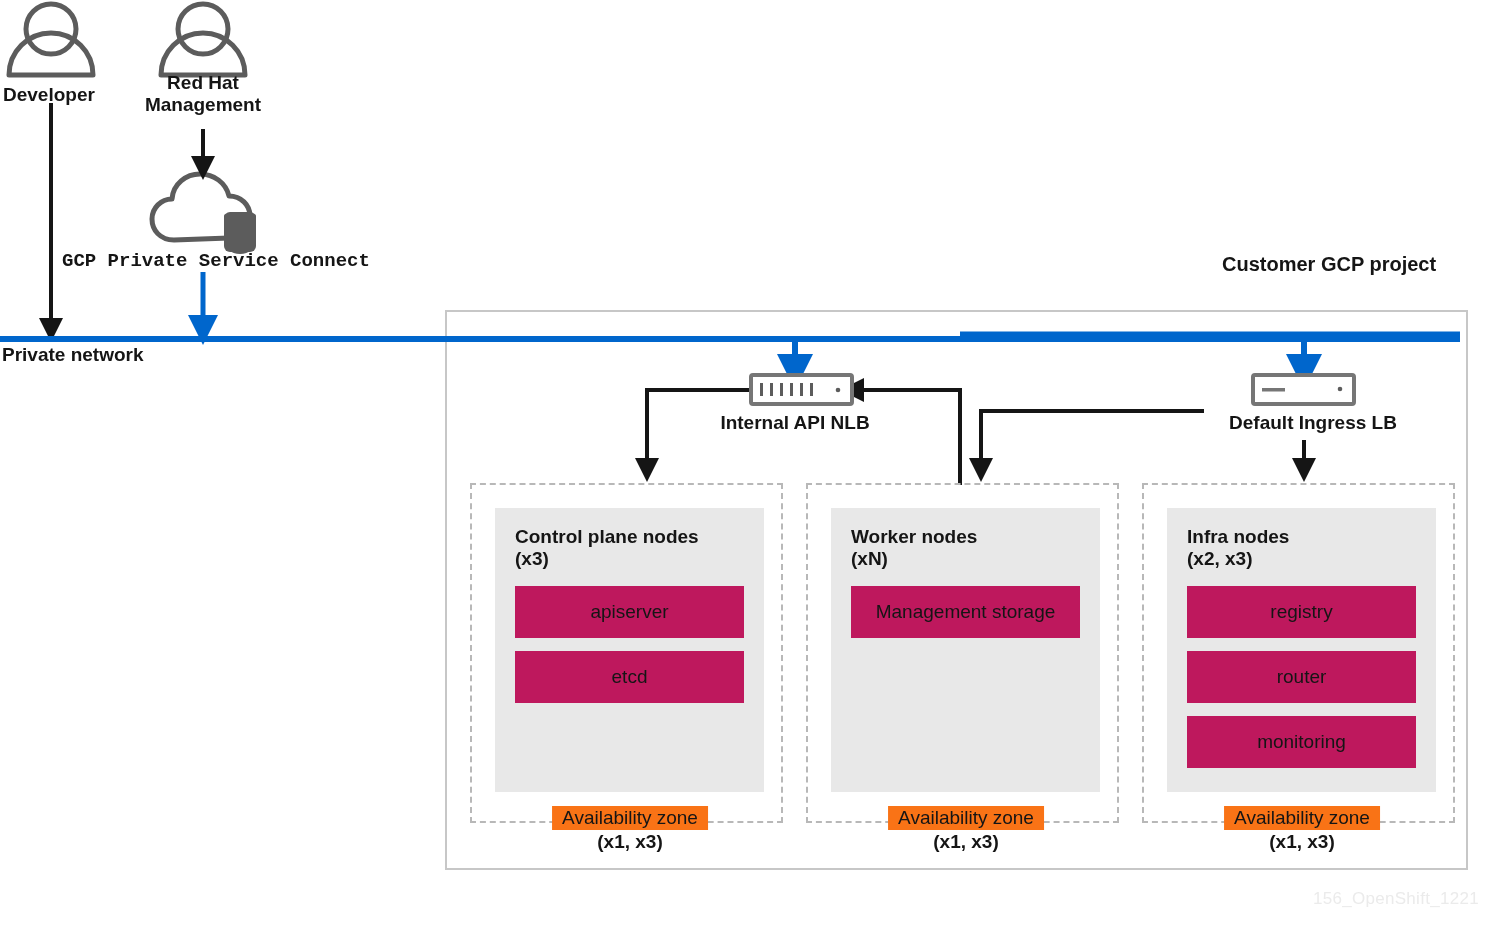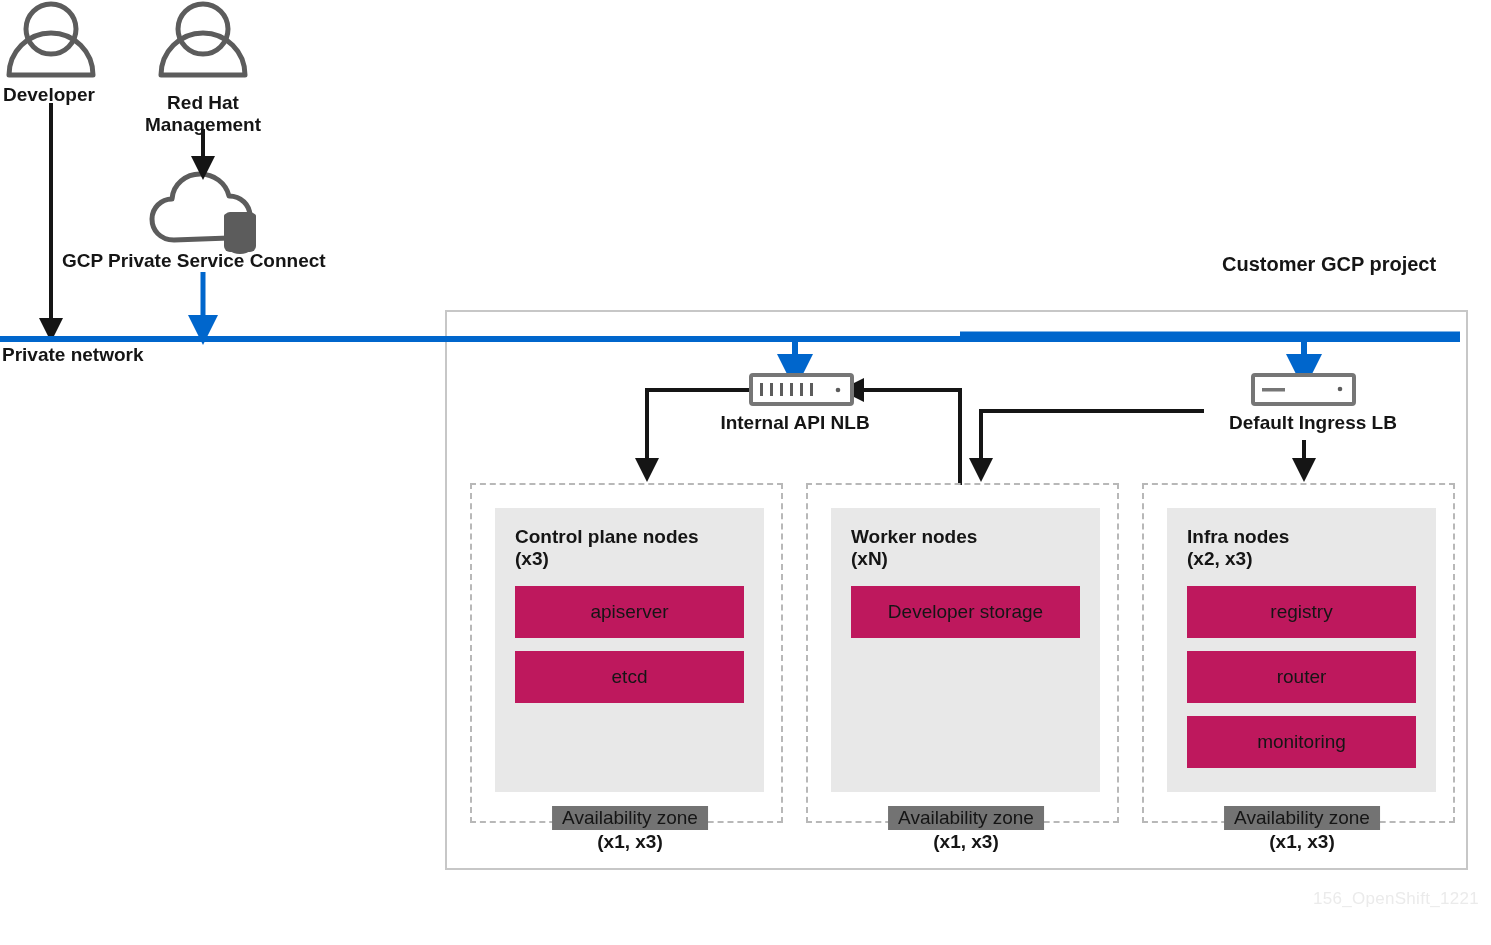--- a/index.html
+++ b/index.html
@@ -50,21 +50,21 @@
     text-align:center;
     font-size:19px;
     font-weight:normal;
     color:#151515;
     line-height:24px;
     transform:translateX(-50%);
     white-space:nowrap;
   }
   .az-label .az-count{font-weight:bold;display:block;}
   .az-label .az-top{
-    background:#737373;
+    background:#f97316;
     padding:0 10px;
     display:inline-block;
   }
 
   
   #gcp-project-box{
     left:445px; top:310px;
     width:1023px; height:560px;
     border:2px solid #c7c7c7;
     background:transparent;
@@ -136,22 +136,22 @@
                C 214 174 226 183 229 196
                C 241 196 250 205 250 216
                C 250 228 241 238 229 238
                L 174 240 Z" fill="none" stroke="#5c5c5c" stroke-width="5" stroke-linejoin="round" stroke-linecap="round"></path>
       <path d="M 226 216 L 226 238 C 226 246 232 252 240 252 C 248 252 254 246 254 238 L 254 216 Z" fill="#5c5c5c" stroke="#5c5c5c" stroke-width="4" stroke-linejoin="round"></path>
       <rect x="224" y="212" width="32" height="40" rx="6" fill="#5c5c5c"></rect>
     </g>
   </svg>
 
   <div class="lbl" style="left:3px; top:84px;">Developer</div>
-  <div class="lbl center" style="left:203px; top:92px; width:190px;"><span>Red Hat</span><br><span>Management</span></div>
-  <div class="lbl" style="left:62px; top:250px;">GCP Private Service Connect</div>
+  <div class="lbl center" style="left:203px; top:72px; width:190px;"><span>Red Hat</span><br><span>Management</span></div>
+  <div class="lbl" style="left:62px; top:250px;font-family:Liberation Mono, monospace;">GCP Private Service Connect</div>
 
   <svg class="layer">
     <defs>
       <marker id="arrow-black" viewBox="0 0 12 12" refX="6" refY="6" markerWidth="6" markerHeight="6" orient="auto-start-reverse">
         <path d="M 0 0 L 12 6 L 0 12 z" fill="#151515"></path>
       </marker>
       <marker id="arrow-blue" viewBox="0 0 12 12" refX="6" refY="6" markerWidth="6" markerHeight="6" orient="auto-start-reverse">
         <path d="M 0 0 L 12 6 L 0 12 z" fill="#0066CC"></path>
       </marker>
     </defs>
@@ -219,21 +219,21 @@
     <span class="az-count">(x1, x3)</span>
   </div>
 
   <div class="az-zone" style="left:806px; top:483px; width:313px; height:340px;"></div>
   <div class="node-group" style="left:831px; top:508px; width:269px; height:284px;">
     <div class="node-title">
       <span>Worker nodes</span><br>
       <span>(xN)</span>
     </div>
     <div class="chips">
-      <div class="chip">Developer storage</div>
+      <div class="chip">Management storage</div>
     </div>
   </div>
   <div class="az-label" style="left:966px; top:806px;">
     <span class="az-top">Availability zone</span>
     <span class="az-count">(x1, x3)</span>
   </div>
 
   <div class="az-zone" style="left:1142px; top:483px; width:313px; height:340px;"></div>
   <div class="node-group" style="left:1167px; top:508px; width:269px; height:284px;">
     <div class="node-title">

